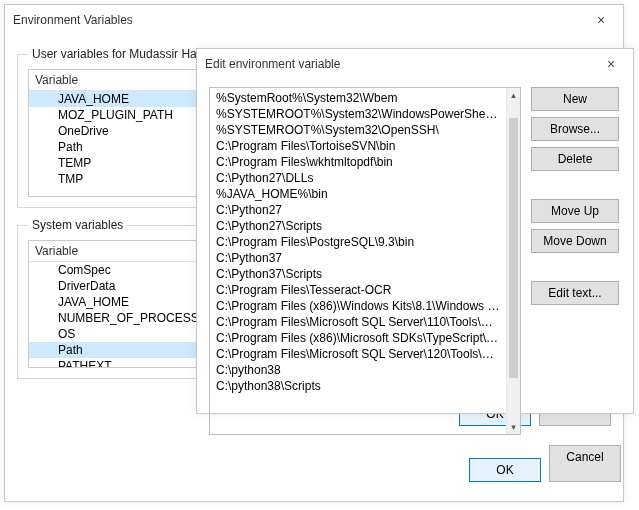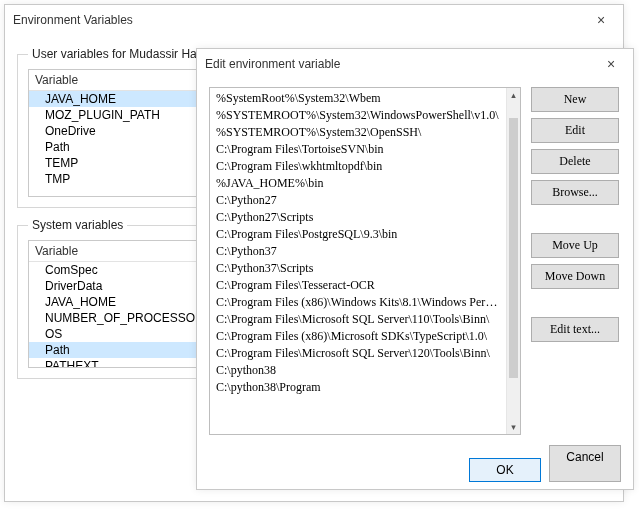--- a/index.html
+++ b/index.html
@@ -65,21 +65,22 @@
   .listheader .col:first-child {
     width: 168px;
     border-right: 1px solid #e7e7e7;
   }
   .row {
     display: flex;
     font-size: 12px;
     white-space: nowrap;
   }
   .row .cell {
-    padding: 1px 16px;
+    padding: 1px 1px;
+    margin-left: 28px;
   }
   .row .cell:first-child { width: 168px; }
   .row.sel { background: #cde8ff; }
   .btnrow {
     display: flex;
     justify-content: flex-end;
     gap: 8px;
     margin-top: 8px;
   }
   .btn {
@@ -95,28 +96,27 @@
     border: 1px solid #0078d7;
     background: #e5f1fb;
     margin-top: 13px;
   }
   
   #envwin {
     left: 4px; top: 4px; width: 620px; height: 498px;
   }
   
   #editwin {
-    left: 196px; top: 48px; width: 438px; height: 442px;
+    left: 196px; top: 48px; width: 438px; height: 366px;
     z-index: 10;
   }
   #editwin .content {
     display: flex;
     padding: 8px 12px 10px 12px;
     gap: 10px;
-    font-family: Liberation Serif, serif;
   }
   .pathbox {
     flex: 1;
     border: 1px solid #bdbdbd;
     height: 348px;
     position: relative;
     overflow: hidden;
     font-size: 12px;
   }
   .pathbox .items {
@@ -264,45 +264,45 @@
     <span class="close">×</span>
   </div>
   <div class="content">
     <div class="pathbox">
       <div class="items" id="pathitems">
           <div class="it">%SystemRoot%\System32\Wbem</div>
           <div class="it">%SYSTEMROOT%\System32\WindowsPowerShell\v1.0\</div>
           <div class="it">%SYSTEMROOT%\System32\OpenSSH\</div>
           <div class="it">C:\Program Files\TortoiseSVN\bin</div>
           <div class="it">C:\Program Files\wkhtmltopdf\bin</div>
+          <div class="it">C:\Python27\DLLs</div>
           <div class="it">%JAVA_HOME%\bin</div>
           <div class="it">C:\Python27</div>
           <div class="it">C:\Python27\Scripts</div>
           <div class="it">C:\Program Files\PostgreSQL\9.3\bin</div>
           <div class="it">C:\Python37</div>
           <div class="it">C:\Python37\Scripts</div>
           <div class="it">C:\Program Files\Tesseract-OCR</div>
           <div class="it">C:\Program Files (x86)\Windows Kits\8.1\Windows Performance To...</div>
           <div class="it">C:\Program Files\Microsoft SQL Server\110\Tools\Binn\</div>
           <div class="it">C:\Program Files (x86)\Microsoft SDKs\TypeScript\1.0\</div>
           <div class="it">C:\Program Files\Microsoft SQL Server\120\Tools\Binn\</div>
           <div class="it">C:\python38</div>
-          <div class="it">C:\python38\Program</div>
+          <div class="it">C:\python38\Scripts</div>
         </div>
       <div class="vscroll">
         <div class="arrow">▴</div>
         <div class="thumb"></div>
         <div class="arrow" style="position:absolute;bottom:0;left:0;right:0">▾</div>
       </div>
     </div>
     <div class="sidebtns">
       <div class="btn">New</div>
-      <div class="btn">Edit</div>
+      <div class="btn">Browse...</div>
       <div class="btn">Delete</div>
-      <div class="btn">Browse...</div>
       <div class="gap"></div>
       <div class="btn">Move Up</div>
       <div class="btn">Move Down</div>
       <div class="gap"></div>
       <div class="btn">Edit text...</div>
     </div>
   </div>
   <div class="footer">
     <div class="btn def">OK</div>
     <div class="btn">Cancel</div>

